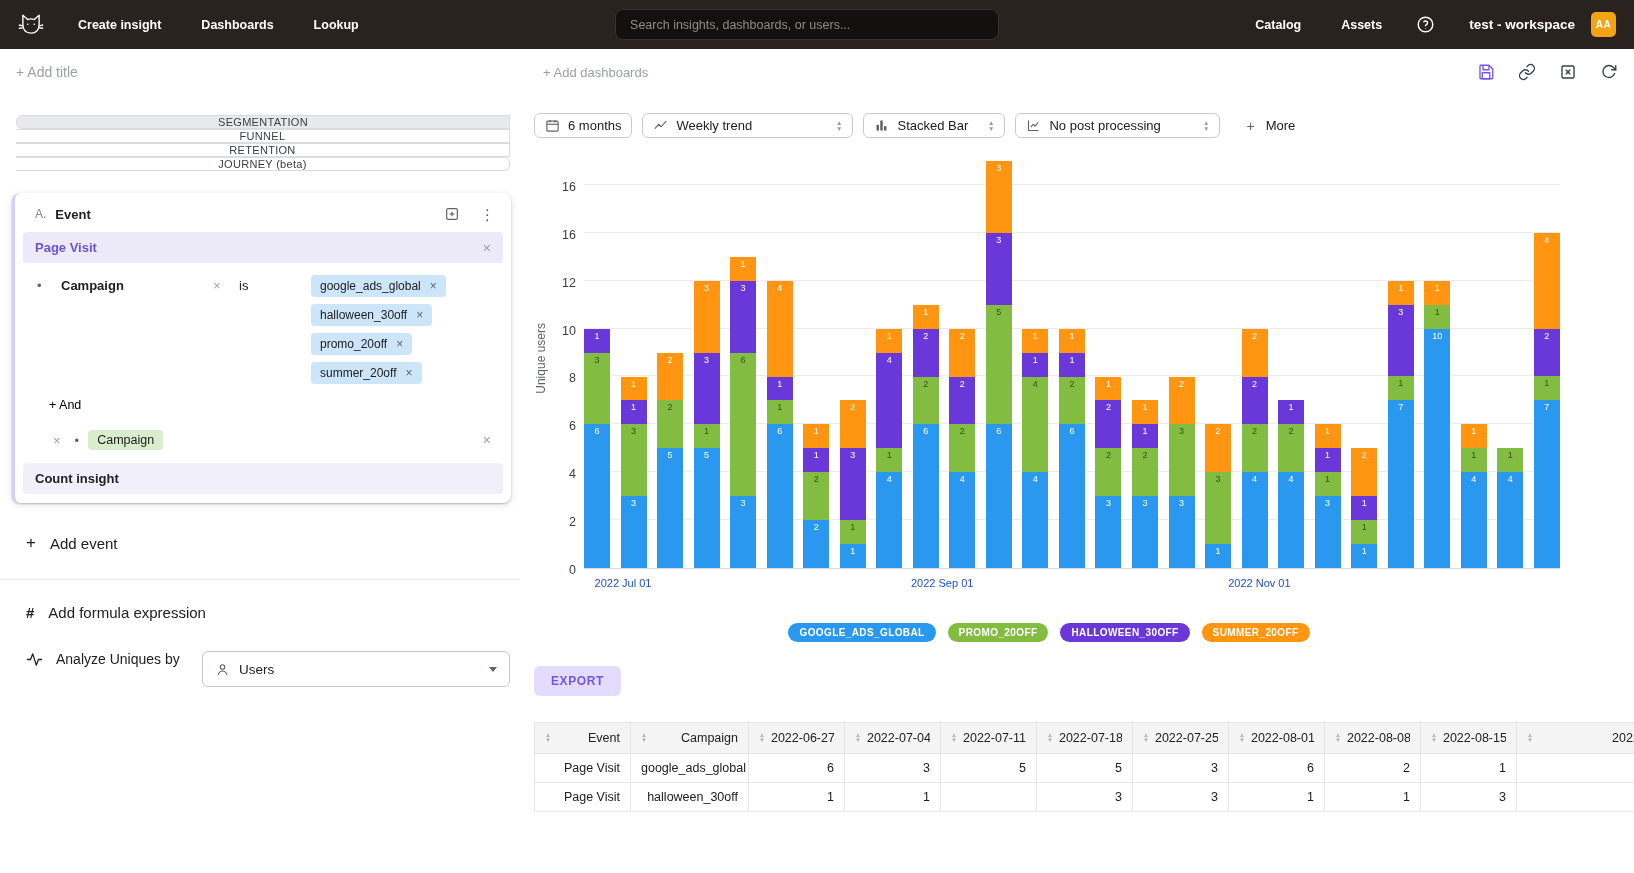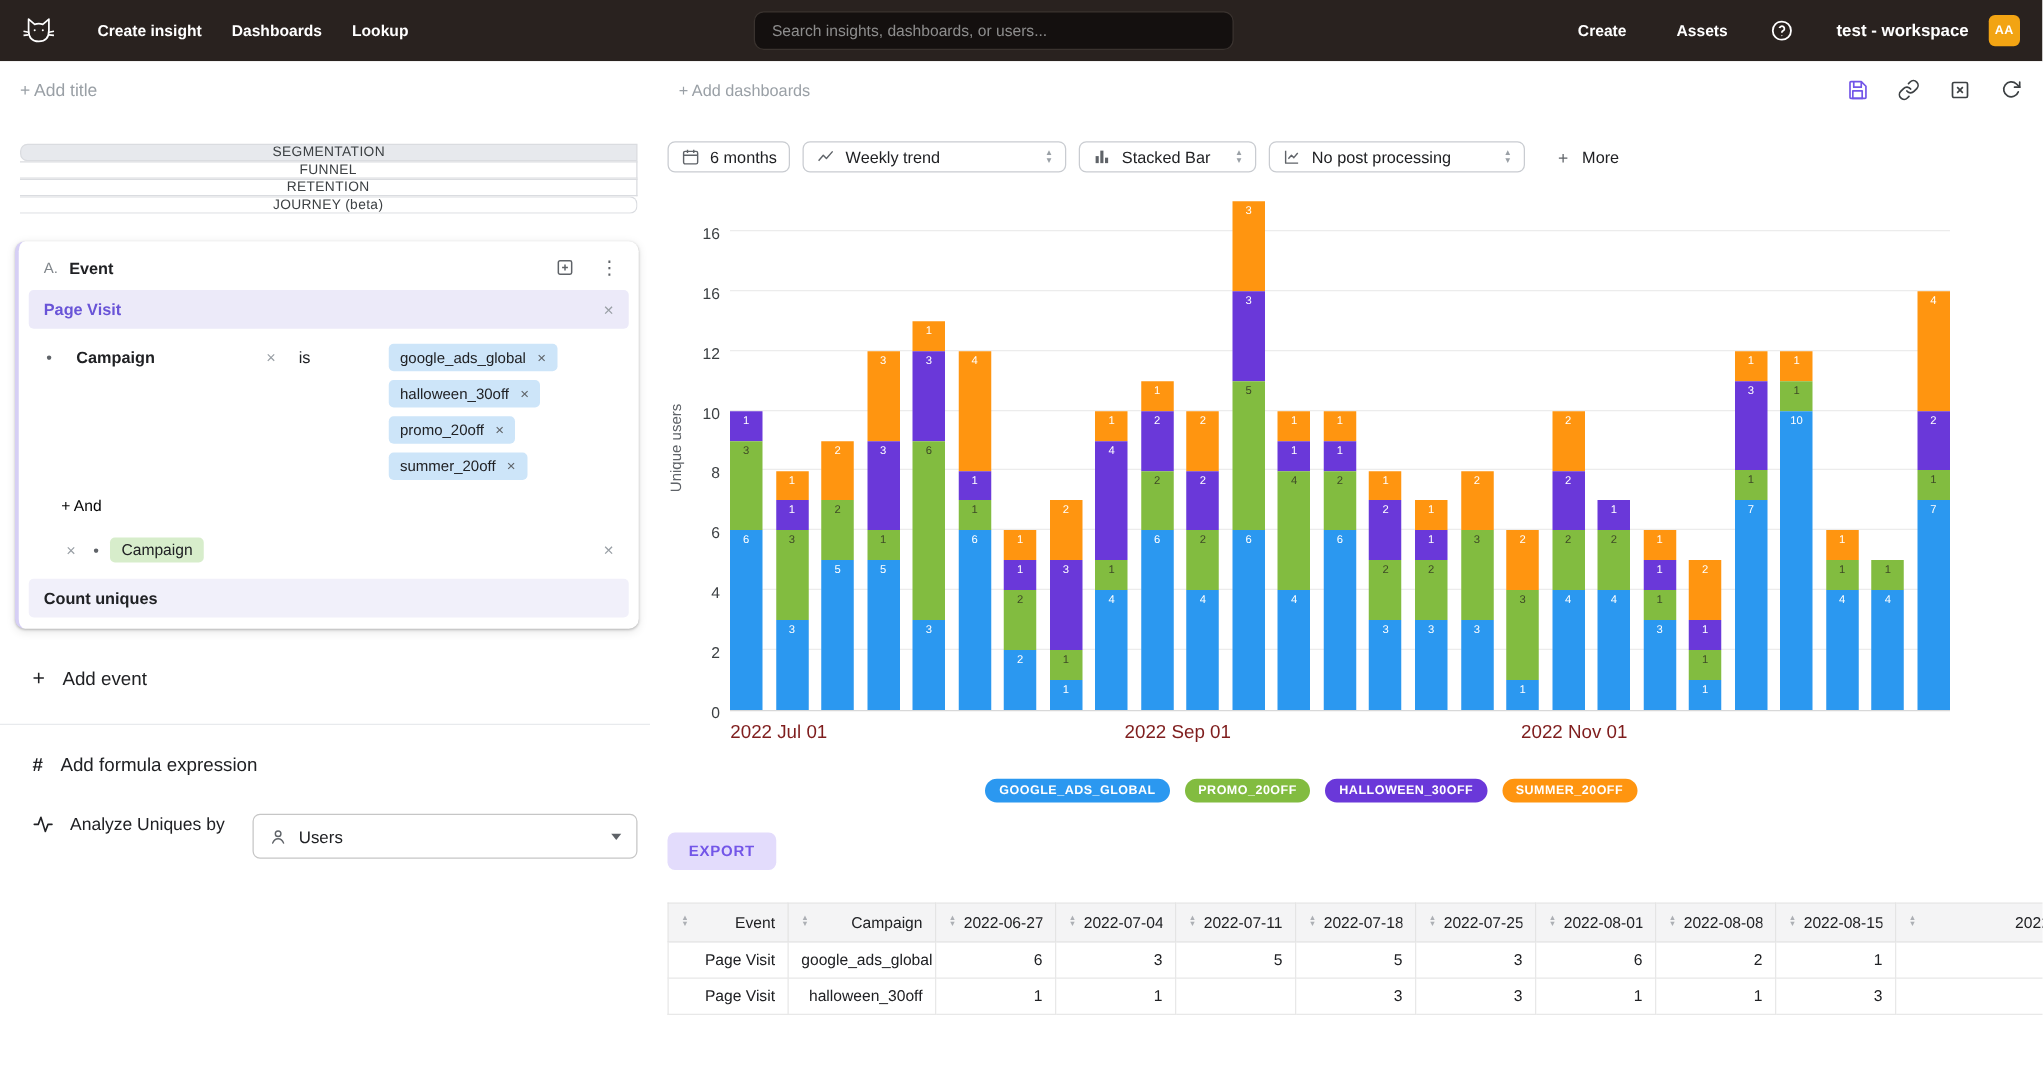--- a/index.html
+++ b/index.html
@@ -8,21 +8,21 @@
     width: 1634px; height: 873px;
     font-family: "Liberation Sans", "DejaVu Sans", sans-serif;
     background: #fff; color: #202124;
   }
   
   .topbar {
     height: 49px; background: #29221F; display: flex; align-items: center;
     padding: 0 18px;
   }
   .logo { color: #fff; margin-right: 34px; display: flex; align-items: center; }
-  .topnav { display: flex; gap: 24px; }
+  .topnav { display: flex; gap: 40px; }
   .topnav-item { color: #fff; font-size: 12.5px; font-weight: 700; cursor: pointer; white-space: nowrap; }
   .search-wrap { margin: 0 auto; }
   .search-wrap input {
     width: 384px; height: 31px; background: #14100F; border: 1px solid #3A332F;
     border-radius: 8px; color: #ffffff; font-size: 12.5px; padding: 0 14px;
     font-family: inherit; outline: none;
   }
   .search-wrap input::placeholder { color: #8D8D8D; }
   .topbar-right { display: flex; align-items: center; gap: 34px; }
   .topbar-right .rn-links { display: flex; gap: 40px; }
@@ -134,21 +134,21 @@
   .gridline { position: absolute; left: 0; right: 0; border-top: 1px solid #ECECEC; }
   .bars { position: absolute; left: 0; right: 0; top: 0; bottom: 0; display: flex; align-items: flex-end; justify-content: space-between; }
   .bar { width: 26px; display: flex; flex-direction: column; justify-content: flex-end; }
   .seg { position: relative; width: 100%; }
   .seg-label {
     position: absolute; top: 2px; left: 0; right: 0; text-align: center;
     font-size: 9px; color: #fff;
   }
   .seg-label.dark { color: #3E4A26; }
   .x-labels { position: relative; height: 22px; margin-top: 8px; }
-  .xlabel { position: absolute; transform: translateX(-50%); font-size: 15px; color: #7f1d1d; white-space: nowrap; }
+  .xlabel { position: absolute; transform: translateX(-50%); font-size: 11px; color: #1d4ed8; white-space: nowrap; }
   .xlabels-row { display: flex; }
   .xlabels-row .spacer-left { width: 50px; flex: none; }
   .xlabels-row .x-labels { width: 976px; }
   .legend { width: 1030px; display: flex; justify-content: center; gap: 12px; margin-top: 24px; }
   .pill {
     border-radius: 10px; padding: 4px 11px; font-size: 10px; font-weight: 700;
     color: #fff; letter-spacing: .4px; cursor: pointer; white-space: nowrap;
   }
   
   .export-btn {
@@ -188,21 +188,21 @@
   <nav class="topnav" id="topnav">
       <div class="topnav-item">Create insight</div>
       <div class="topnav-item">Dashboards</div>
       <div class="topnav-item">Lookup</div>
     </nav>
   <div class="search-wrap">
     <input type="text" value="" placeholder="Search insights, dashboards, or users..." style="">
   </div>
   <div class="topbar-right">
     <div class="rn-links" id="rightnav-links">
-        <div class="topnav-item">Create</div>
+        <div class="topnav-item">Catalog</div>
         <div class="topnav-item">Assets</div>
       </div>
     <span class="help-icon">
       <svg width="19" height="19" viewBox="0 0 24 24" fill="none" stroke="currentColor" stroke-width="1.8">
         <circle cx="12" cy="12" r="9.2"></circle>
         <path d="M9.6 9.4a2.5 2.5 0 1 1 3.4 2.9c-.8.35-1 .9-1 1.8"></path>
         <circle cx="12" cy="17" r="0.6" fill="currentColor" stroke="none"></circle>
       </svg>
     </span>
     <span class="workspace">test - workspace</span>
@@ -302,21 +302,21 @@
       <div class="and-link">+ And</div>
 
       <div class="breakdown-row">
         <span class="bx">×</span>
         <span class="bullet">•</span>
         <span class="green-chip">Campaign</span>
         <span class="row-x">×</span>
       </div>
 
       <div class="agg-row">
-        <span>Count uniques</span>
+        <span>Count insight</span>
       </div>
     </div>
 
     <div class="panel-action">
       <span class="plus">+</span>
       <span>Add event</span>
     </div>
 
     <hr class="panel-divider">
 

